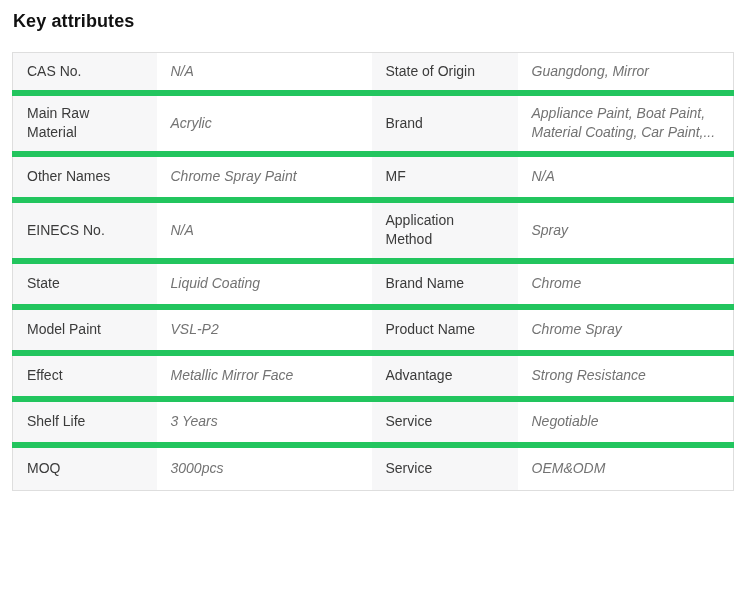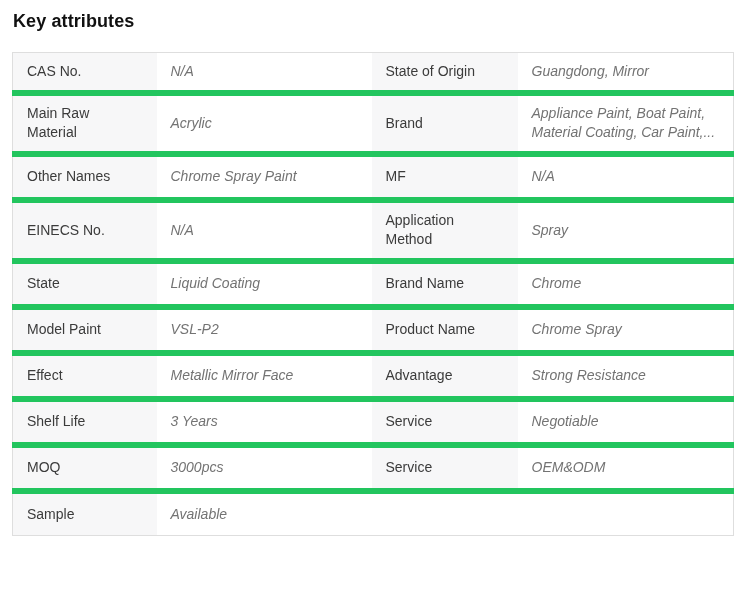--- a/index.html
+++ b/index.html
@@ -125,19 +125,15 @@
         <td class="value">3 Years</td>
         <td class="label">Service</td>
         <td class="value">Negotiable</td>
       </tr>
       <tr class="h-regular">
         <td class="label">MOQ</td>
         <td class="value">3000pcs</td>
         <td class="label">Service</td>
         <td class="value">OEM&amp;ODM</td>
       </tr>
-      <tr class="h-last">
-        <td class="label">Sample</td>
-        <td class="value" colspan="3">Available</td>
-      </tr>
     </tbody>
   </table>
 </div>
 
 </body></html>

